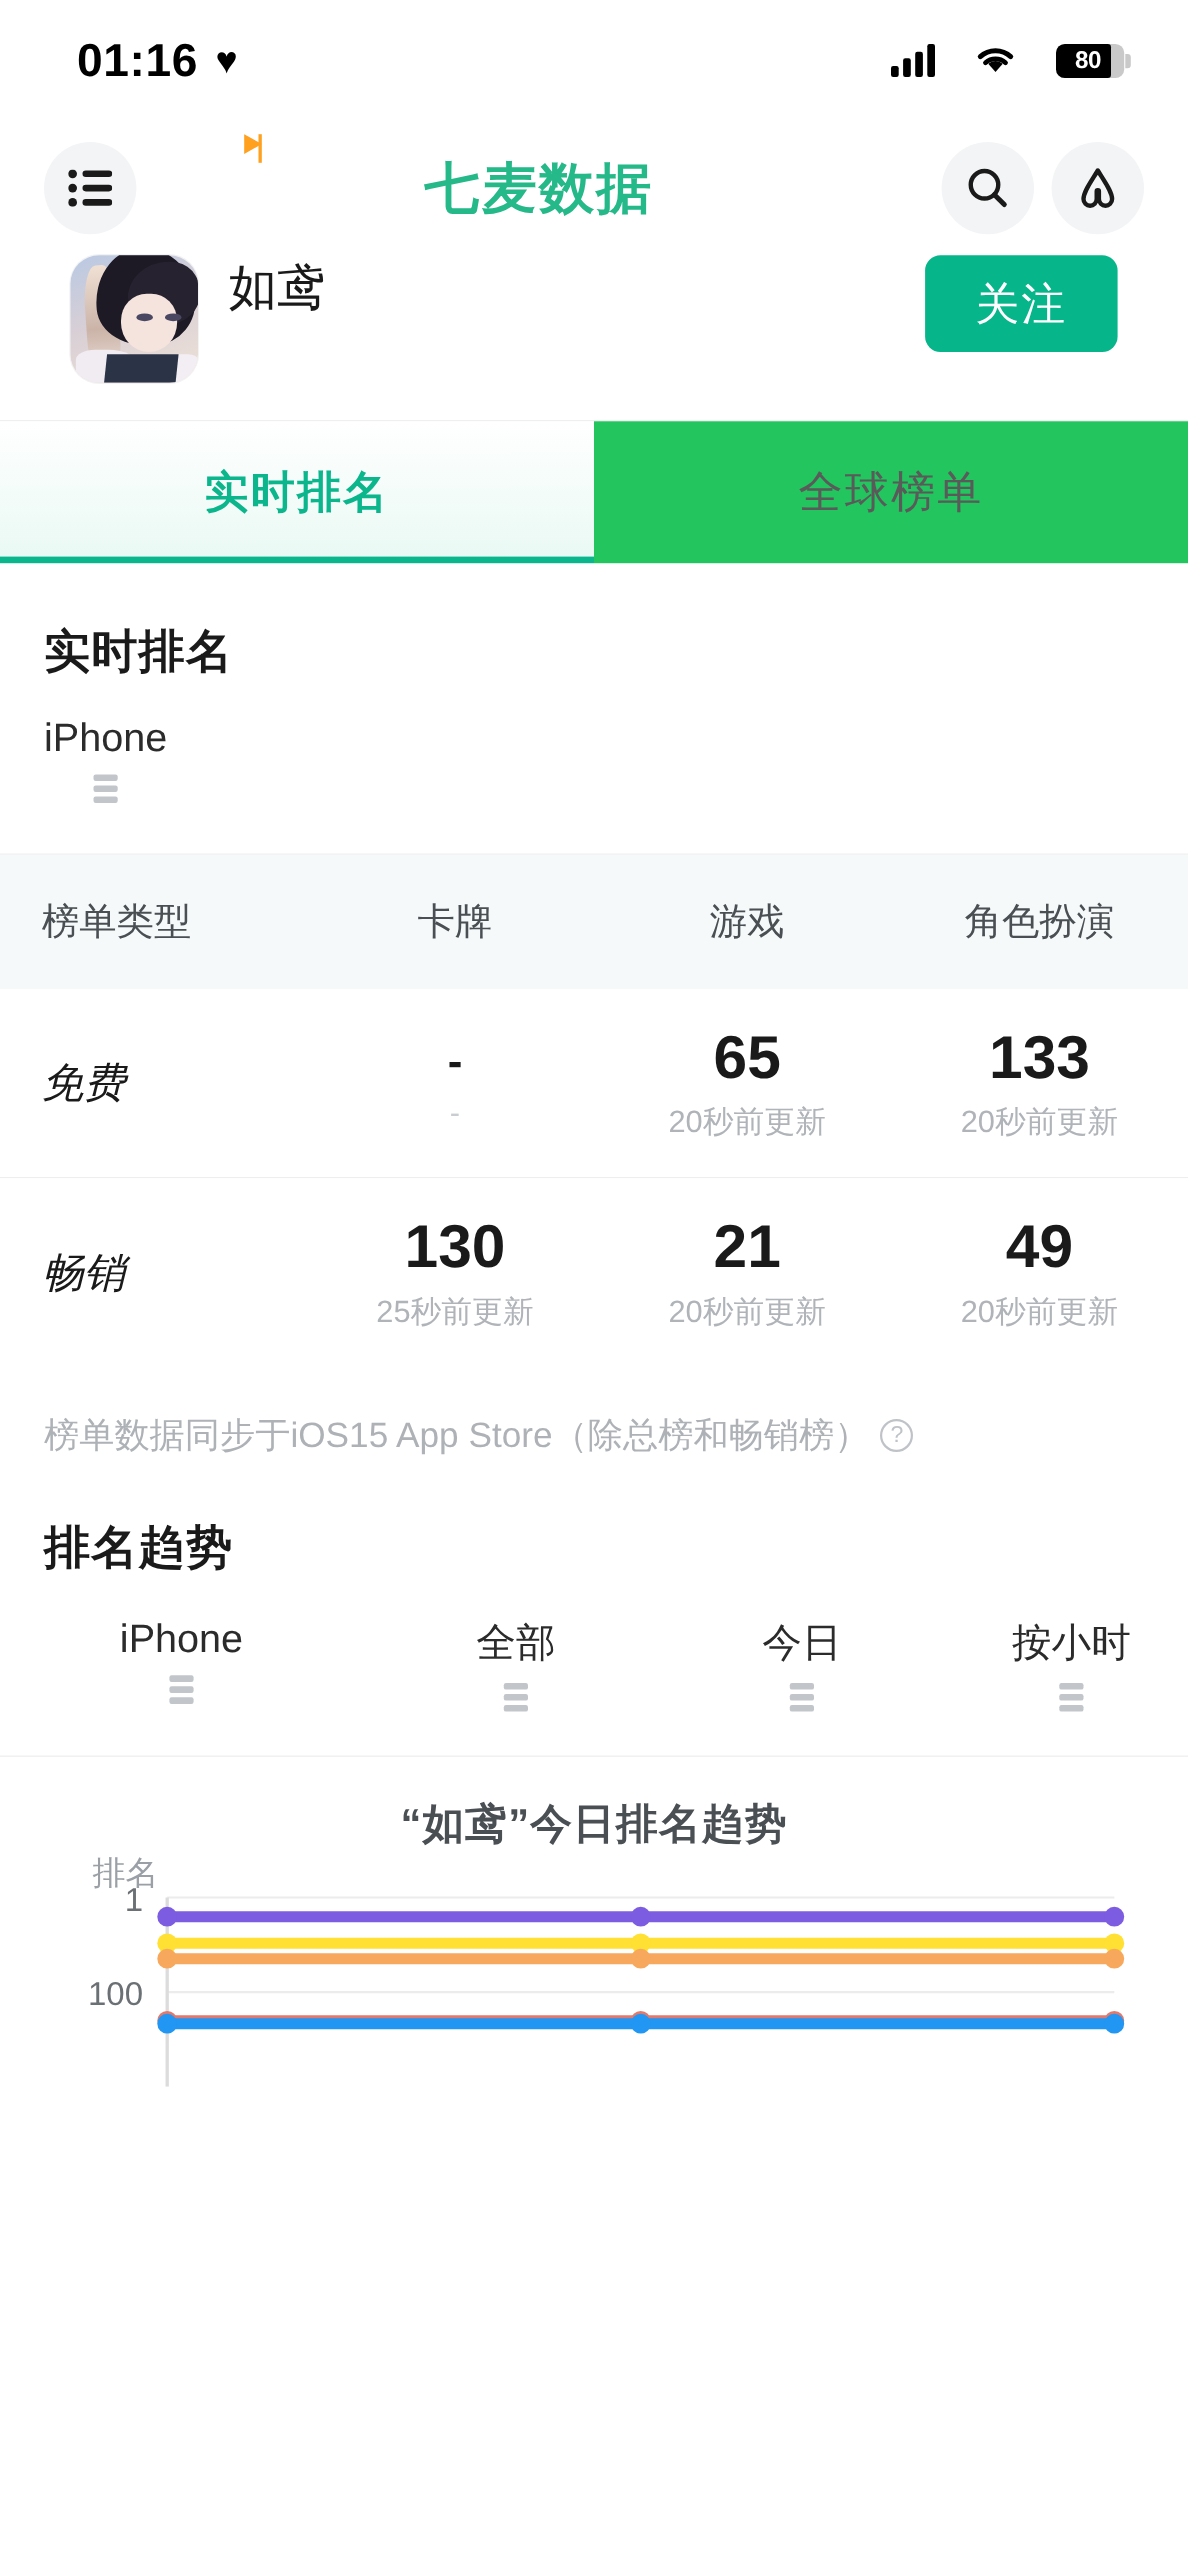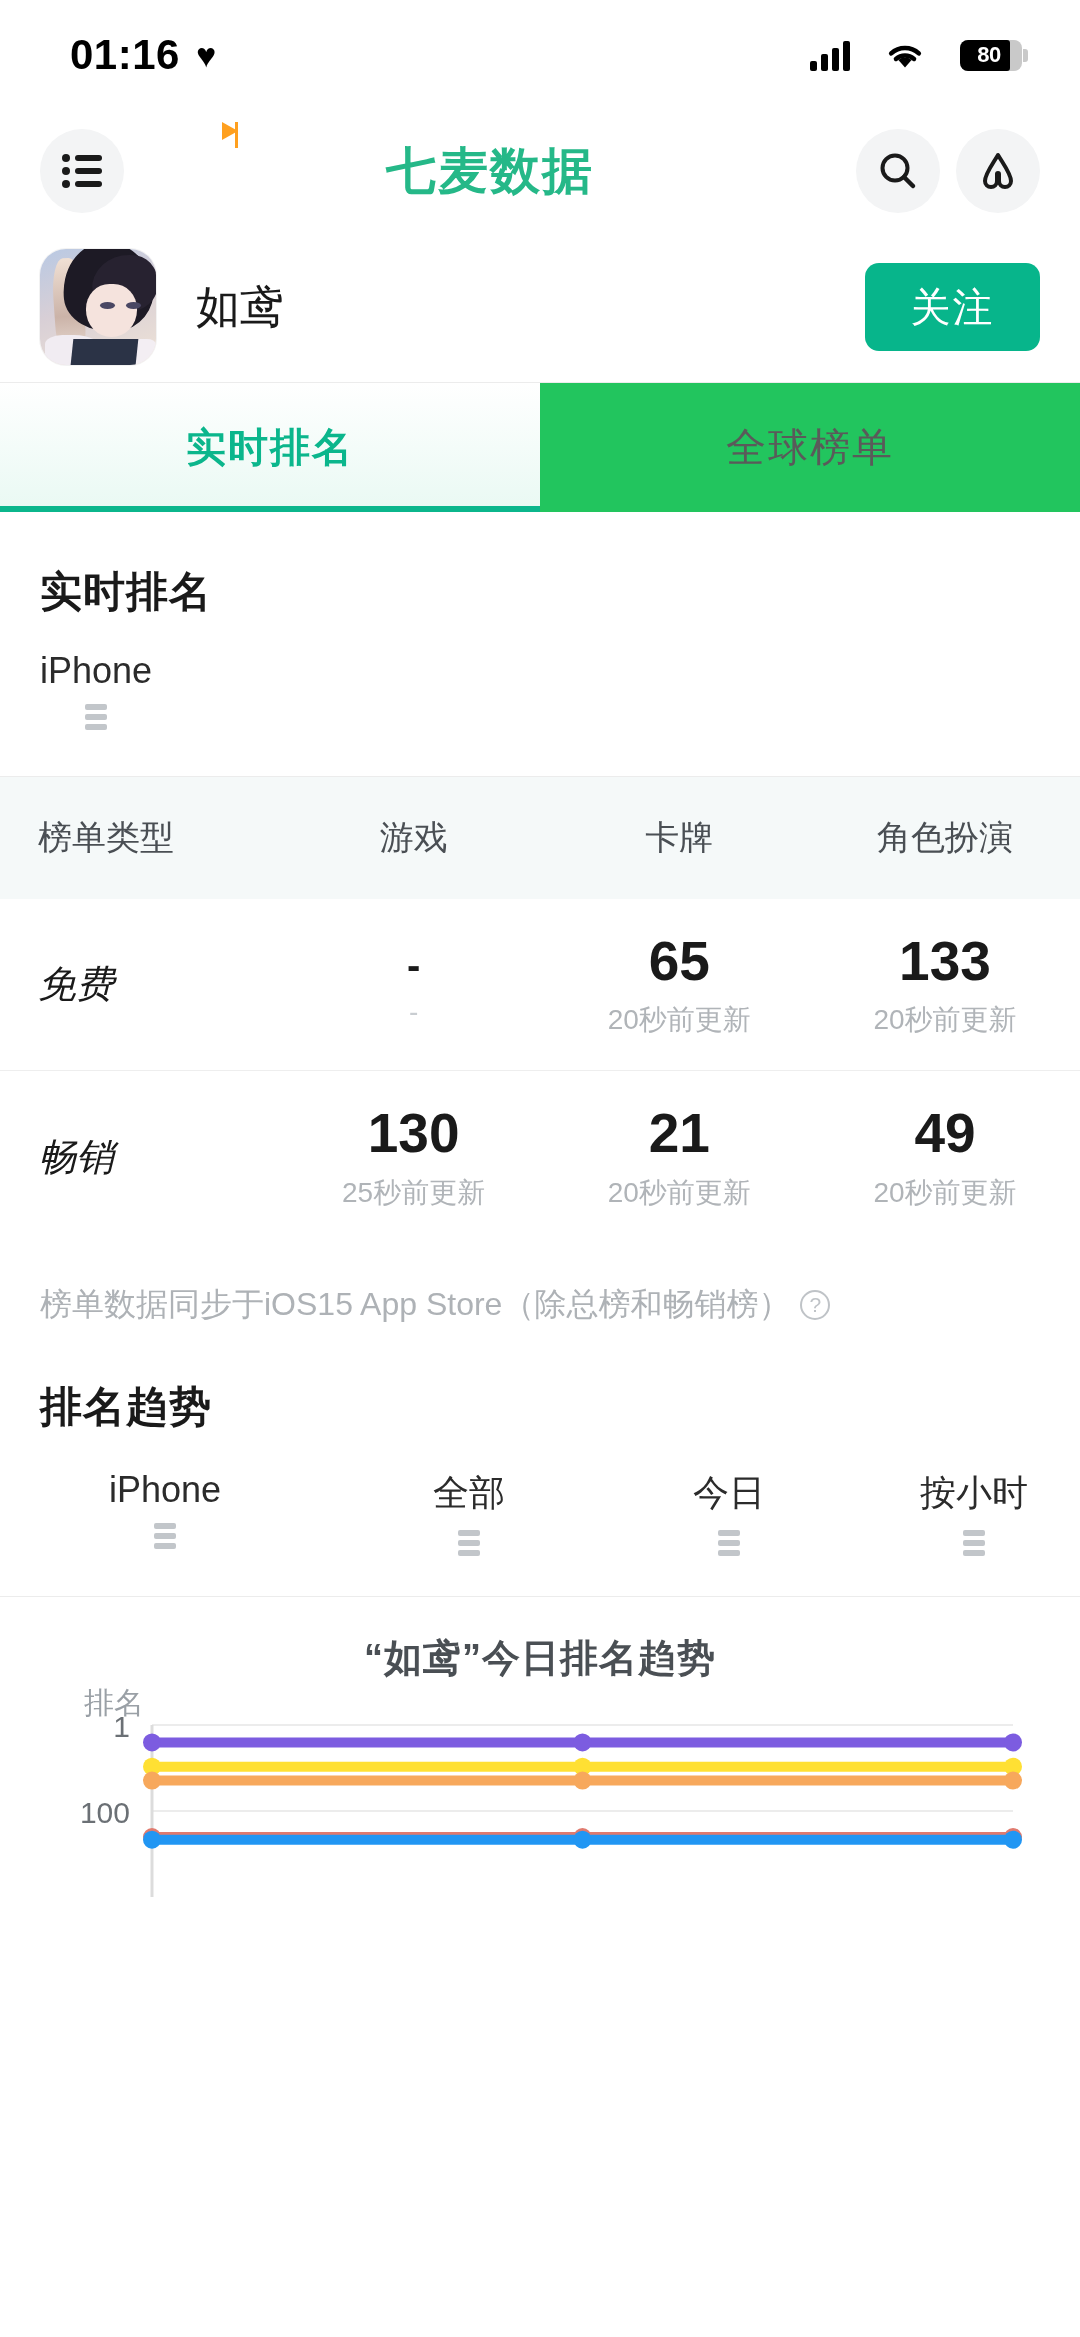--- a/index.html
+++ b/index.html
@@ -13,21 +13,21 @@
   .screen { position:relative; width:1080px; height:2337px; background:#fff; }
 
   
   .statusbar {
     height:110px; display:flex; align-items:center;
     justify-content:space-between; padding:0 58px 0 70px;
   }
   .sb-left { display:flex; align-items:center; gap:16px; }
   .sb-time { font-size:42px; font-weight:700; color:#000; letter-spacing:0.5px; }
   .sb-heart { font-size:34px; color:#000; line-height:1; }
-  .sb-right { display:flex; align-items:flex-end; gap:36px; }
+  .sb-right { display:flex; align-items:center; gap:36px; }
   .signal { display:flex; align-items:flex-end; gap:4px; height:30px; }
   .signal i { display:block; width:7px; background:#000; border-radius:2px; }
   .signal i:nth-child(1){ height:10px; }
   .signal i:nth-child(2){ height:17px; }
   .signal i:nth-child(3){ height:23px; }
   .signal i:nth-child(4){ height:30px; }
   .wifi { position:relative; width:38px; height:28px; }
   .wifi svg { width:38px; height:28px; display:block; }
   .battery {
     position:relative; width:62px; height:31px;
@@ -75,22 +75,22 @@
     border-bottom:9px solid transparent;
   }
   .logo-flag::after{
     content:""; position:absolute; left:-3px; top:-9px;
     width:3px; height:26px; background:#ffa01f;
   }
   .appbar-right { display:flex; gap:16px; }
 
   
   .approw {
-    height:150px; display:flex; align-items:center;
-    padding:0 40px; gap:40px;
+    height:150px; display:flex; align-items:flex-start;
+    padding:0 64px; gap:28px;
   }
   .app-icon {
     width:116px; height:116px; border-radius:26px; flex-shrink:0;
     overflow:hidden; position:relative;
     background:linear-gradient(160deg,#b9c9e3 0%,#d8cfd6 45%,#efe3d6 100%);
     box-shadow:0 0 0 1px rgba(0,0,0,0.05);
   }
   .app-icon .hair-back{
     position:absolute; left:12%; top:8%; width:26%; height:84%;
     background:linear-gradient(180deg,#f0e0d4 0%,#cbb3a8 60%,#e9dcd4 100%);
@@ -338,22 +338,22 @@
           <i></i>
         </span>
     </div>
   </div>
 
   <div class="divider"></div>
 
   <div class="rank-table">
     <div class="rt-head">
       <div class="cell c0">榜单类型</div>
+      <div class="cell c2">卡牌</div>
       <div class="cell c1">游戏</div>
-      <div class="cell c2">卡牌</div>
       <div class="cell c3">角色扮演</div>
     </div>
 
     <div class="rt-row">
       <div class="cell c0">免费</div>
       <div class="cell c1">
         <div class="rank-val dash">-</div>
         <div class="rank-sub dash">-</div>
       </div>
       <div class="cell c2">

